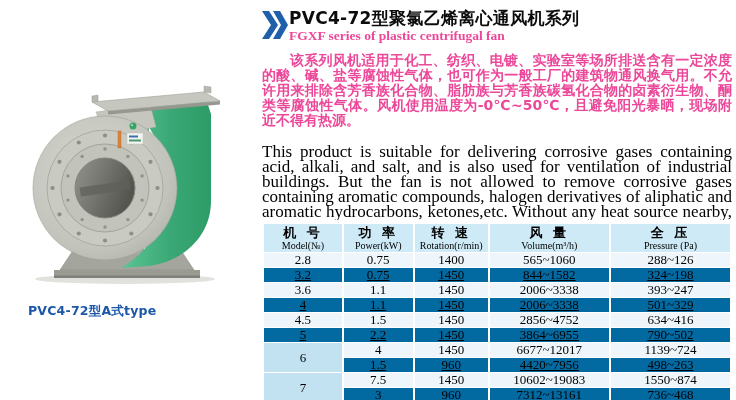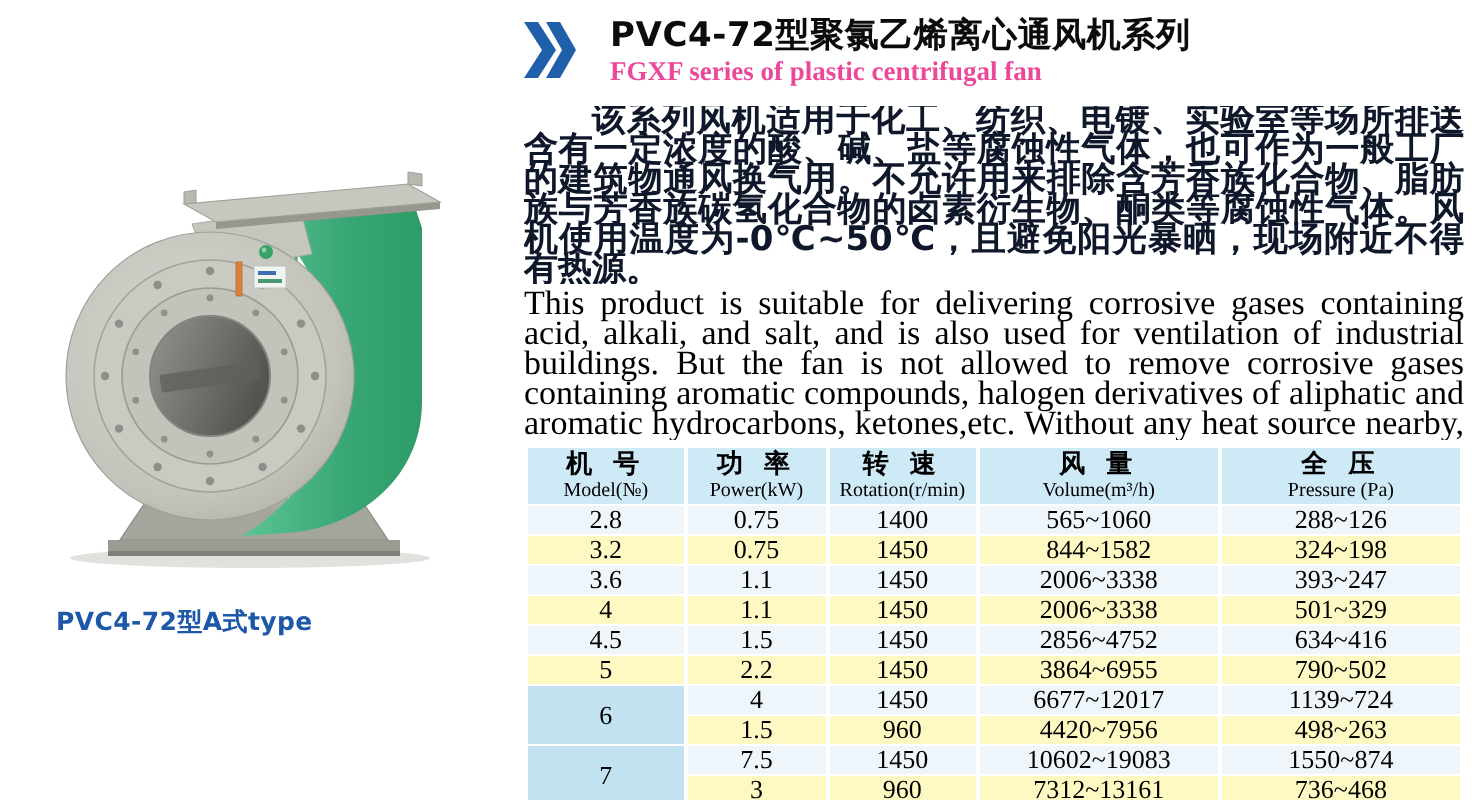--- a/index.html
+++ b/index.html
@@ -4,40 +4,40 @@
 <style>
   html,body{margin:0;padding:0;background:#ffffff;}
   .page{position:relative;width:736px;height:400px;background:#ffffff;overflow:hidden;
         font-family:"DejaVu Sans",sans-serif;}
   
   .fan-wrap{position:absolute;left:8px;top:56px;width:240px;height:245px;}
   .caption{position:absolute;left:28px;top:303px;width:205px;text-align:left;
            font-size:12.5px;font-weight:bold;color:#1c57a8;letter-spacing:.2px;}
   
   .right{position:absolute;left:262px;top:8px;width:470px;}
-  .hdr{display:flex;align-items:flex-start;gap:17px;height:42px;}
+  .hdr{display:flex;align-items:flex-start;gap:1px;height:42px;}
   .chev{flex:0 0 auto;margin-top:2px;}
   .title{font-size:17px;font-weight:bold;color:#0c0c0c;line-height:20px;letter-spacing:.3px;}
   .subtitle{font-family:"Liberation Serif",serif;font-size:13.5px;font-weight:bold;
             color:#ec4899;line-height:15px;}
-  .cn{margin:3px 0 0 0;height:89px;font-size:17px;font-weight:bold;color:#0f172a;
+  .cn{margin:3px 0 0 0;height:89px;font-size:14px;font-weight:bold;color:#ec4899;
       line-height:14.9px;text-align:justify;text-indent:2em;overflow:hidden;}
   .en{margin:2px 0 0 0;height:76px;font-family:"Liberation Serif",serif;font-size:17px;
       color:#000;line-height:15.1px;text-align:justify;overflow:hidden;}
   
   table.spec{width:470px;margin-top:3px;border-collapse:separate;border-spacing:2px 1px;}
   table.spec th{background:#cfeaf7;padding:0;text-align:center;vertical-align:middle;height:28px;}
   table.spec th .cnh{display:block;font-size:13px;font-weight:bold;letter-spacing:3px;
                      line-height:14px;color:#000;}
   table.spec th .enh{display:block;font-family:"Liberation Serif",serif;font-weight:normal;
                      font-size:10px;line-height:11px;color:#000;}
   table.spec td{padding:0;text-align:center;vertical-align:middle;height:14px;
                 font-family:"Liberation Serif",serif;font-size:13px;line-height:14px;color:#000;margin-left:44px;}
   td.shade-light{background:#eef6fb;}
-  td.shade-blue{background:#fef9c3;}
+  td.shade-blue{background:#0369a1;text-decoration:underline;}
   td.span-cell{background:#c2e2f2;font-size:13.5px;}
 </style>
 </head>
 <body>
 
 <div class="page">
 
   <div class="fan-wrap">
     <svg width="240" height="245" viewBox="0 0 240 245">
       <defs>

